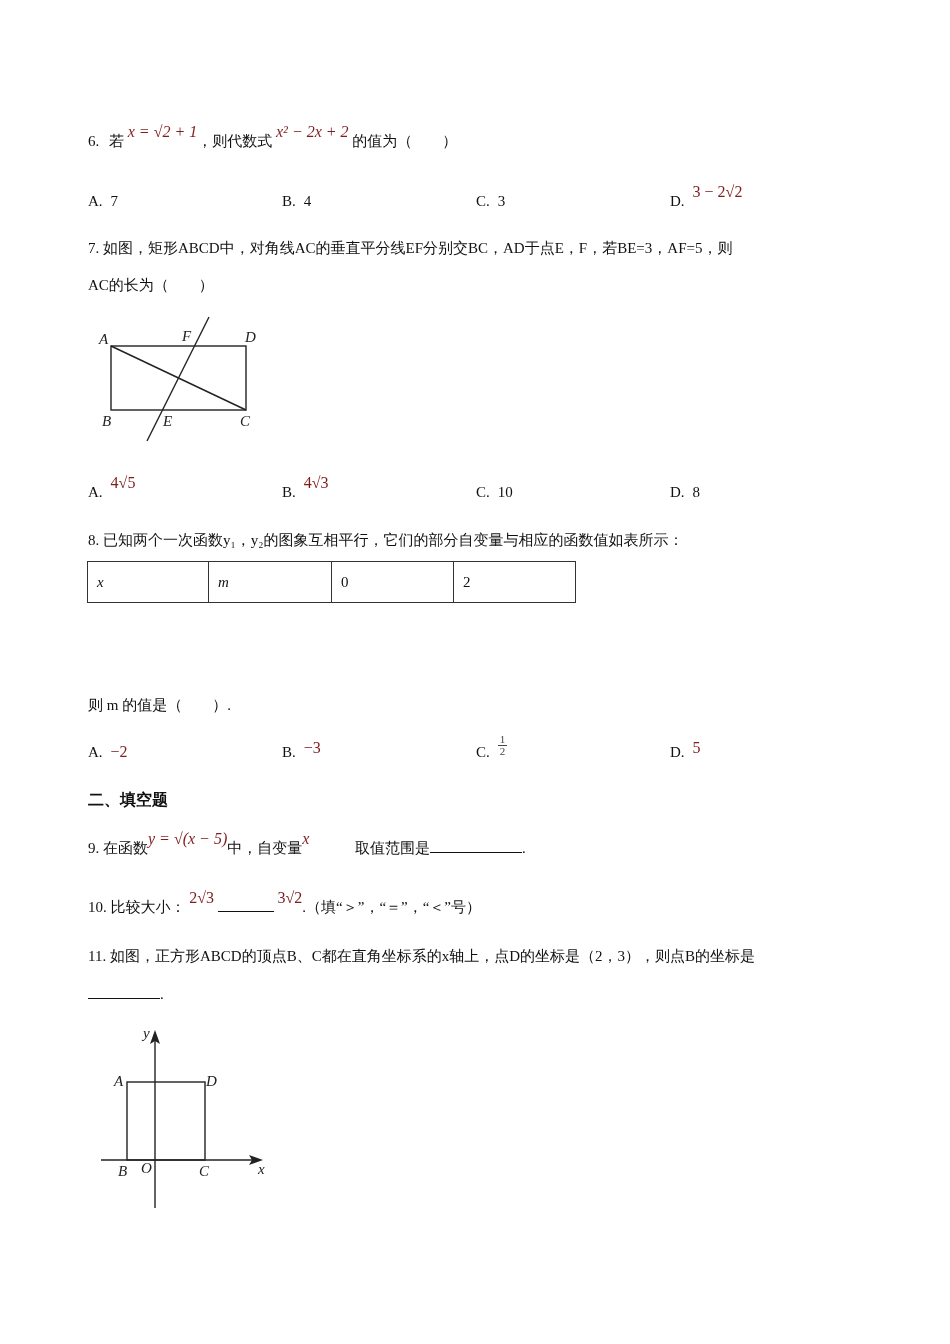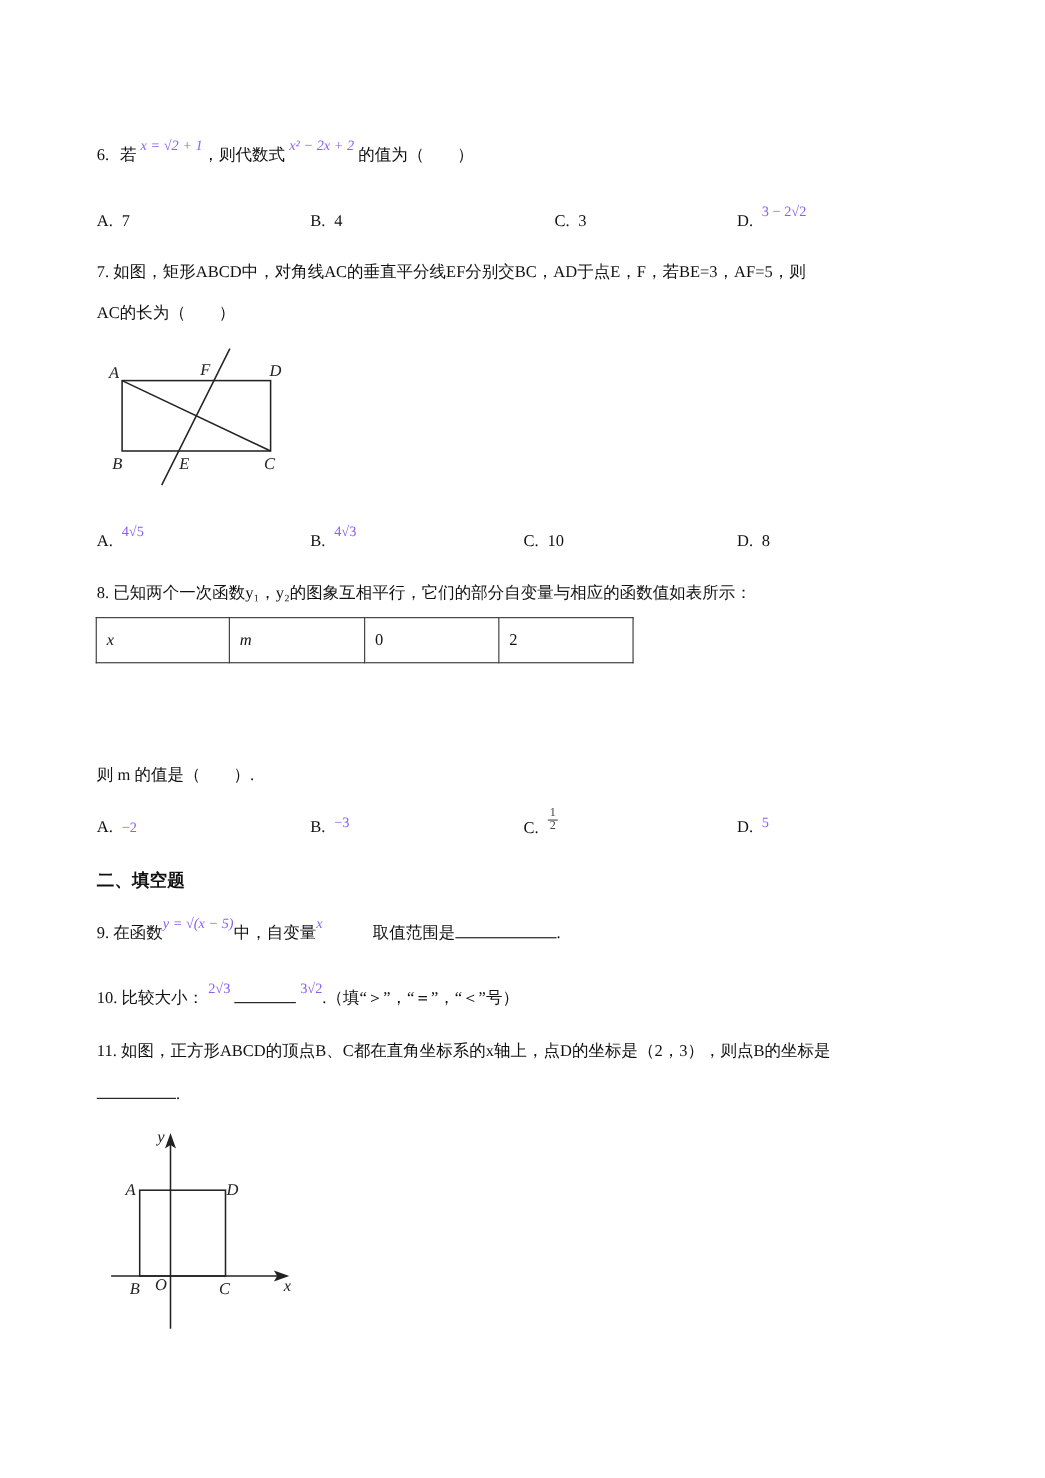--- a/index.html
+++ b/index.html
@@ -4,21 +4,21 @@
 <style>
   html, body { margin: 0; padding: 0; background: #ffffff; }
   body {
     width: 950px; height: 1344px; position: relative; overflow: hidden;
     font-family: "Liberation Serif", "DejaVu Serif", serif;
     color: #111;
     font-size: 15px;
   }
   .abs { position: absolute; white-space: nowrap; }
   .line { position: absolute; left: 88px; white-space: nowrap; font-size: 15px; line-height: 20px; }
-  .math { font-family: "Liberation Serif", serif; color: #8b5cf6; font-size: 13px; }
+  .math { font-family: "Liberation Serif", serif; color: #7f1d1d; font-size: 16px; }
   .math.sup { position: relative; top: -9px; }
   .ital { font-style: italic; }
   .opt { position: absolute; white-space: nowrap; font-size: 15px; line-height: 20px; }
   .opt .lbl { margin-right: 8px; }
   .blank { display: inline-block; border-bottom: 1px solid #111; height: 14px; vertical-align: baseline; }
   .section-title { font-family: "DejaVu Sans", sans-serif; font-weight: bold; font-size: 16px; }
   table.q8 {
     position: absolute; left: 87px; top: 561px;
     border-collapse: collapse; font-size: 15px;
   }
@@ -40,21 +40,21 @@
 
 <div class="line" style="top:131px;">
   <span>6.</span>
   <span style="margin-left:6px;">若</span>
   <span class="math sup ital">x = √2 + 1</span><span>，则代数式</span>
   <span class="math sup ital">x² − 2x + 2</span>
   <span>的值为（　　）</span>
 </div>
 <div class="opt" style="left:88px; top:191px;"><span class="lbl">A.</span><span>7</span></div>
 <div class="opt" style="left:282px; top:191px;"><span class="lbl">B.</span><span>4</span></div>
-<div class="opt" style="left:504px; top:191px;"><span class="lbl">C.</span><span>3</span></div>
+<div class="opt" style="left:476px; top:191px;"><span class="lbl">C.</span><span>3</span></div>
 <div class="opt" style="left:670px; top:191px;"><span class="lbl">D.</span><span class="math sup">3 − 2√2</span></div>
 
 <div class="line" style="top:238px;">
   <span>7.</span>
   <span>如图，矩形ABCD中，对角线AC的垂直平分线EF分别交BC，AD于点E，F，若BE=3，AF=5，则</span>
 </div>
 <div class="line" style="top:275px;">AC的长为（　　）</div>
 
 <svg class="abs" style="left:95px; top:310px;" width="170" height="140" viewBox="0 0 170 140">
   <rect x="16" y="36" width="135" height="64" fill="none" stroke="#222" stroke-width="1.4"></rect>

